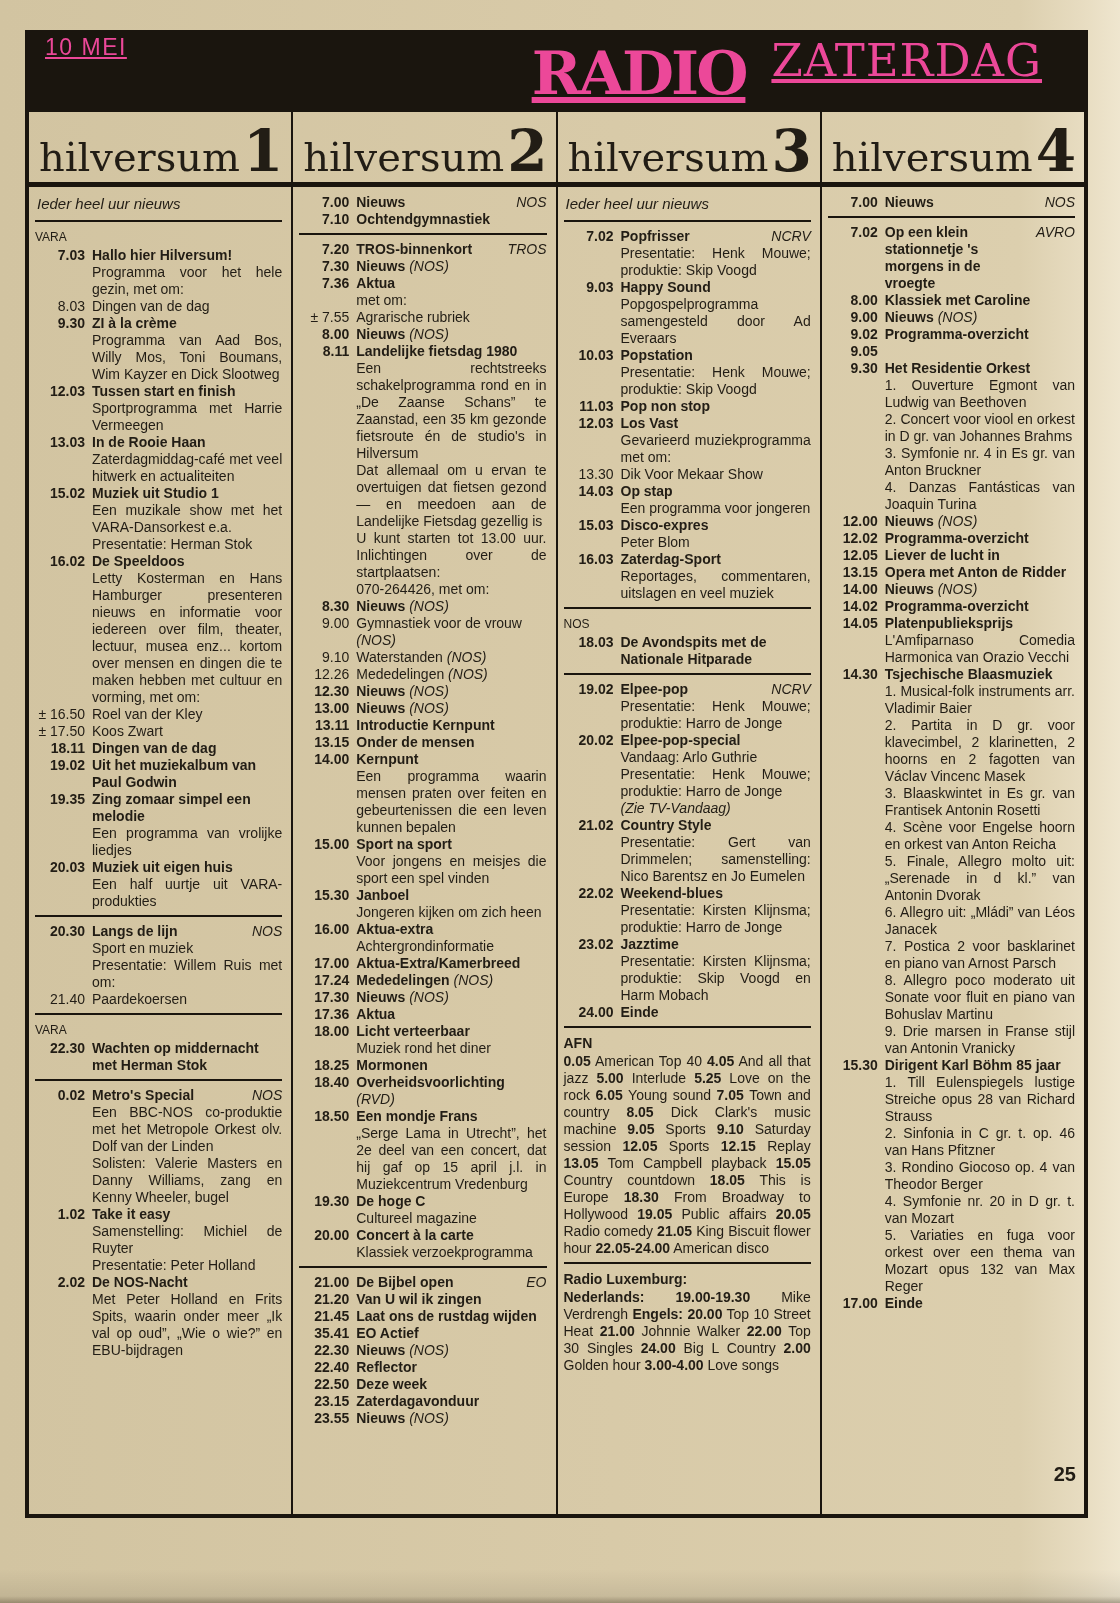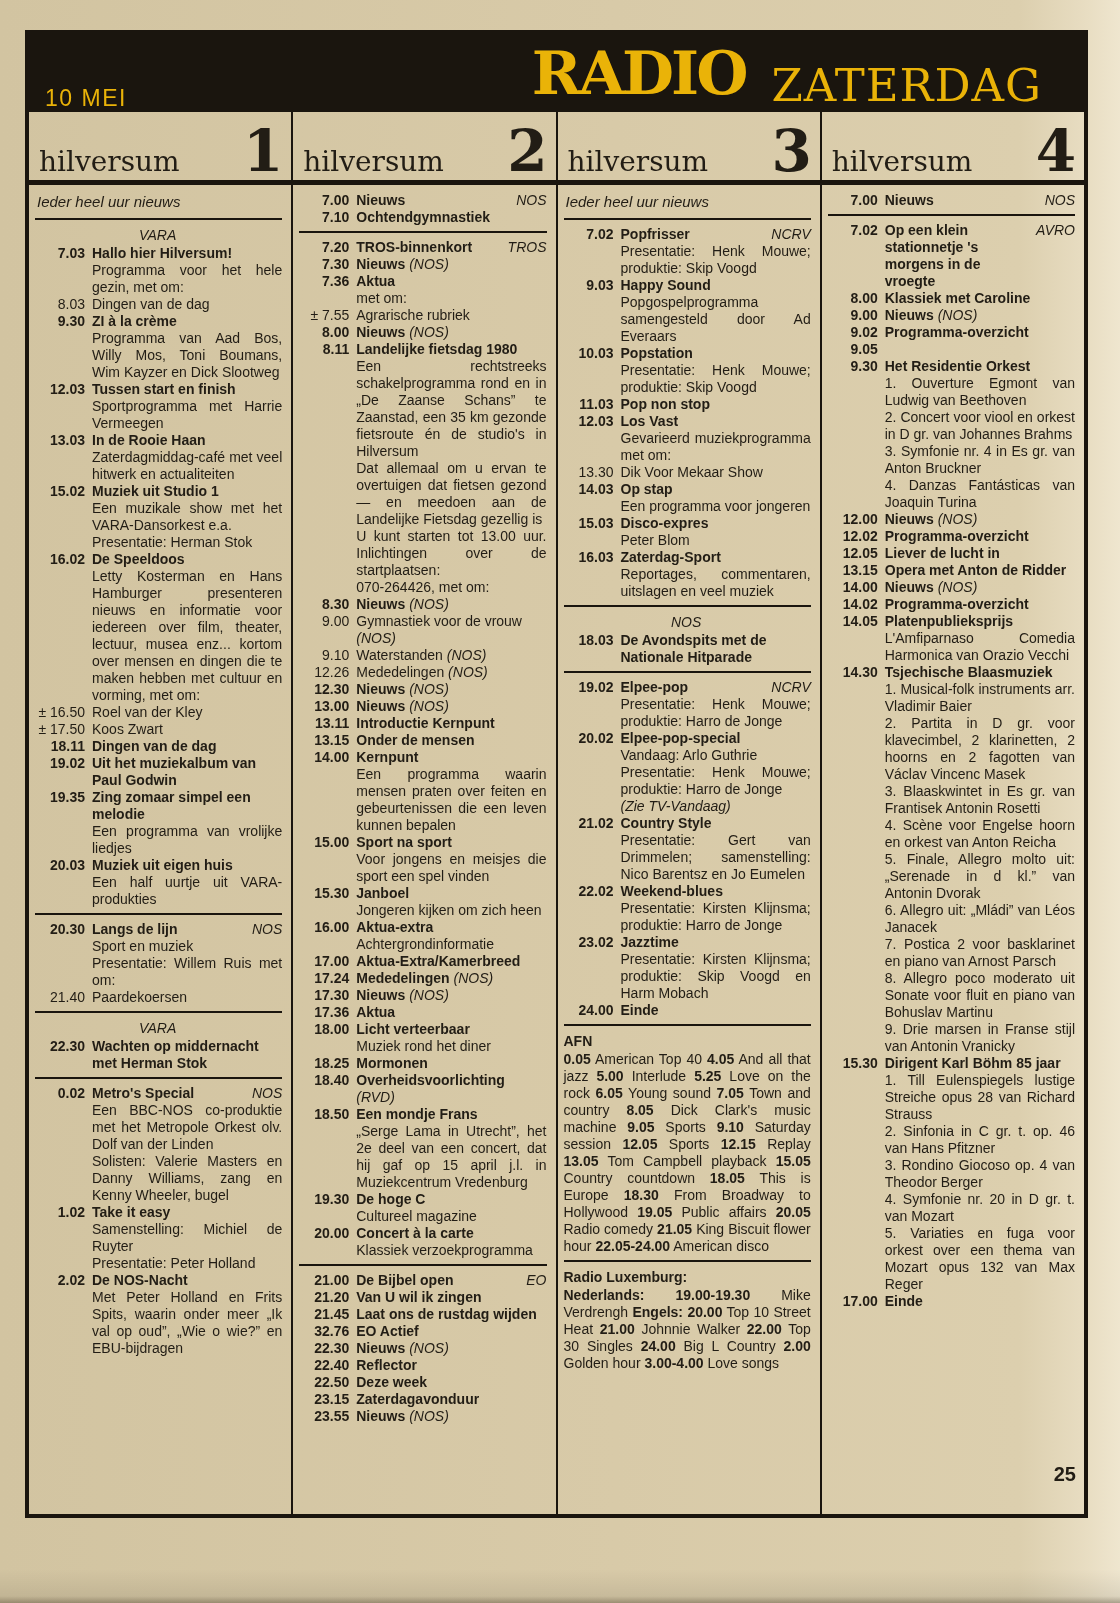--- a/index.html
+++ b/index.html
@@ -7,35 +7,35 @@
     position:relative;width:1120px;height:1603px;overflow:hidden;
     background:linear-gradient(90deg,#d2c4a1 0,#d8caa8 55%,#dccfae 91%,#e8ddc2 97%,#efe6cf 100%);
     font-family:"Liberation Sans",sans-serif;color:#221d15;
   }
   .page::after{content:"";position:absolute;left:0;right:0;bottom:0;height:34px;
     background:linear-gradient(180deg,rgba(0,0,0,0) 0,rgba(0,0,0,.08) 80%,rgba(40,30,15,.35) 100%);pointer-events:none;}
   .frame{
     position:absolute;left:25px;top:30px;width:1063px;height:1488px;
     border:4px solid #1a150e;box-sizing:border-box;display:flex;flex-direction:column;background:transparent;
   }
-  .banner{height:78px;flex:0 0 auto;background:#1a150e;color:#eab308;display:flex;align-items:flex-end;overflow:hidden;}
+  .banner{height:78px;flex:0 0 auto;background:#1a150e;color:#ec4899;display:flex;align-items:flex-start;overflow:hidden;text-decoration:underline;}
   .date{font-size:23px;letter-spacing:1.5px;margin-left:16px;white-space:nowrap;}
   .radio{font-family:"DejaVu Serif",serif;font-weight:bold;font-size:60px;line-height:78px;letter-spacing:-3px;margin-left:auto;white-space:nowrap;}
   .day{font-family:"DejaVu Serif",serif;font-size:45px;letter-spacing:1px;margin:0 42px 0 26px;white-space:nowrap;}
   .cols{flex:1;display:flex;min-height:0;}
   .col{flex:1 1 0;min-width:0;display:flex;flex-direction:column;overflow:hidden;}
   .col + .col{border-left:2px solid #1a150e;}
   .colhead{flex:0 0 auto;display:flex;align-items:baseline;justify-content:space-between;
     padding:16px 8px 2px 10px;border-bottom:5px solid #1a150e;}
-  .chname{font-family:"DejaVu Serif",serif;font-size:28px;}
+  .chname{font-family:"DejaVu Serif",serif;font-size:40px;}
   .chnum{font-family:"DejaVu Serif",serif;font-size:58px;font-weight:bold;line-height:.8;}
   .list{flex:1;overflow:hidden;padding:7px 9px 4px 6px;font-size:14px;line-height:17px;}
   .note{font-style:italic;font-size:15px;padding:1px 0 3px 2px;}
   .rule{height:2px;background:#1a150e;margin:5px 0 6px;}
-  .netline{text-align:center;font-style:italic;font-size:14px;padding:1px 2px 1px 0;}
+  .netline{text-align:left;font-size:12px;padding:1px 2px 1px 0;}
   .heading{font-weight:bold;padding:1px 0;}
   .runs{text-align:justify;}
   .b{font-weight:bold;}
   .entry{display:flex;align-items:flex-start;}
   .time{flex:0 0 50px;text-align:right;font-weight:bold;white-space:nowrap;margin-right:7px;}
   .entry.reg .time{font-weight:normal;}
   .body{flex:1;min-width:0;}
   .tl{display:flex;align-items:flex-start;}
   .title{flex:1;min-width:0;}
   .inl{font-weight:normal;font-style:italic;margin-top:9px;}
@@ -522,21 +522,21 @@
             </div>
             <div class="entry">
               <div class="time">21.45</div>
               <div class="body">
                 <div class="tl">
                   <span class="title b">Laat ons de rustdag wijden</span>
                 </div>
               </div>
             </div>
             <div class="entry">
-              <div class="time">32.76</div>
+              <div class="time">35.41</div>
               <div class="body">
                 <div class="tl">
                   <span class="title b">EO Actief</span>
                 </div>
               </div>
             </div>
             <div class="entry">
               <div class="time">22.30</div>
               <div class="body">
                 <div class="tl">

